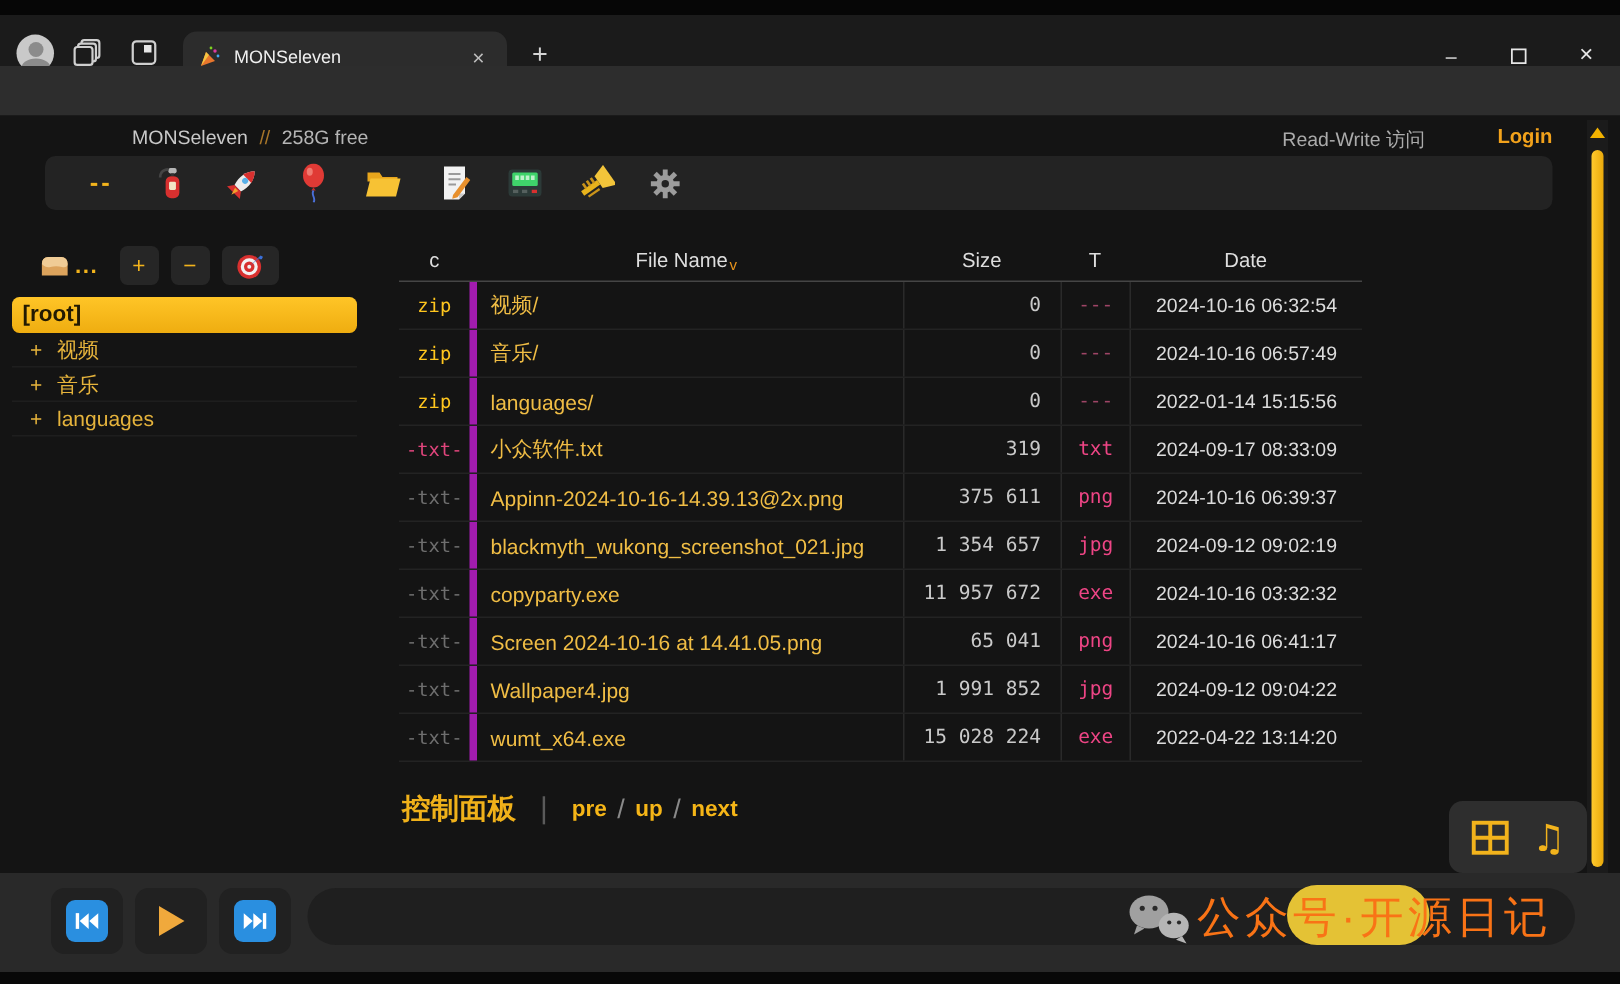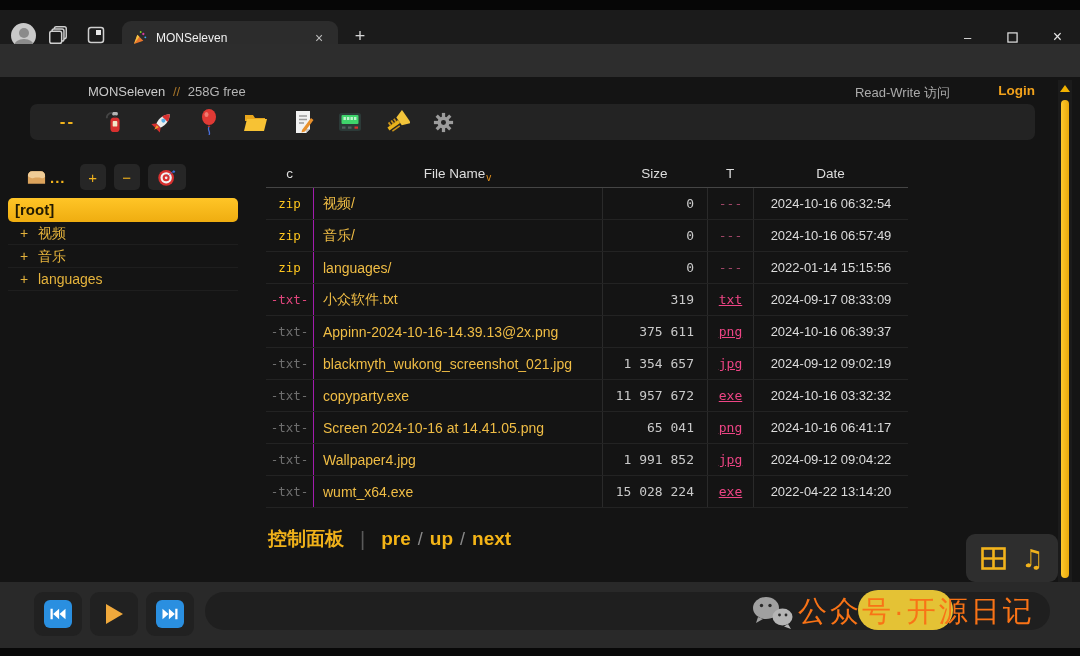--- a/index.html
+++ b/index.html
@@ -53,42 +53,42 @@
   .treeitem .pf { display:inline-block; width:18px; }
 
   
   .filetable { position:absolute; left:266px; top:83px; width:642px; }
   .frow, .fhead { display:flex; width:642px; }
   .fhead { height:28px; border-bottom:1px solid #454545; }
   .fhead .cell { color:#dedede; font-size:13.5px; display:flex; align-items:center; justify-content:center; }
   .frow { height:32px; border-bottom:1px solid #232323; }
   .cell { display:flex; align-items:center; }
   .col-c { width:47px; justify-content:center; }
-  .col-name { width:289px; border-left:1px solid #a21caf; padding-left:9px; }
+  .col-name { width:289px; border-left:5px solid #a21caf; padding-left:9px; }
   .col-size { width:105px; border-left:1px solid #2a2a2a; justify-content:flex-end; padding-right:13px; }
   .col-type { width:46px; border-left:1px solid #2a2a2a; justify-content:center; }
   .col-date { width:155px; border-left:1px solid #2a2a2a; justify-content:center; }
   .fhead .col-name,.fhead .col-size,.fhead .col-type,.fhead .col-date { border-left:none; justify-content:center; padding:0; }
   .sortv { color:#e8941c; font-size:10px; margin-left:1px; margin-top:8px; }
   .frow .col-c { font-family:"DejaVu Sans Mono",monospace; font-size:12.5px; }
   .c-gold { color:#ffc61e;text-align:right; }
   .c-gray { color:#6e6e6e; }
   .c-pink { color:#e0457c; }
   .frow .col-name a { color:#f0bd45; font-size:14px; text-decoration:none; white-space:nowrap; }
   .frow .col-size { font-family:"DejaVu Sans Mono",monospace; font-size:13px; color:#c9c9c9; }
   .frow .col-type { font-family:"DejaVu Sans Mono",monospace; font-size:13px; }
   .t-dim { color:#9e4566; }
-  .t-bright { color:#ee4585;text-decoration:underline; }
+  .t-bright { color:#ee4585; }
   .frow .col-date { font-size:13px; color:#dcdcdc; }
 
   
   .footlinks { position:absolute; left:268px; top:449px; display:flex; align-items:center; font-weight:bold; }
   .cpanel { color:#f0b11a; font-size:19px; }
   .fl-sep { color:#5a5a5a; font-size:20px; margin:0 16px; font-weight:normal; }
-  .navlink { color:#f5b517; font-size:19px; }
+  .navlink { color:#f5b517; font-size:15px; }
   .fl-slash { color:#8a8a8a; font-size:18px; margin:0 7px; font-weight:normal; }
 
   
   .viewwidget { position:absolute; left:966px; top:457px; width:92px; height:48px; background:#2e2e2e; border-radius:9px; display:flex; align-items:center; justify-content:center; gap:14px; }
   .note { color:#f2b31c; font-size:25px; font-family:"DejaVu Sans",sans-serif; }
 
   
   .scrollbar { position:absolute; left:1058px; top:80px; width:14px; height:568px; background:#1b1b1b; }
   .sb-up, .sb-down { position:absolute; left:2px; width:0; height:0; border-left:5px solid transparent; border-right:5px solid transparent; }
   .sb-up { top:5px; border-bottom:7px solid #f2b200; }

